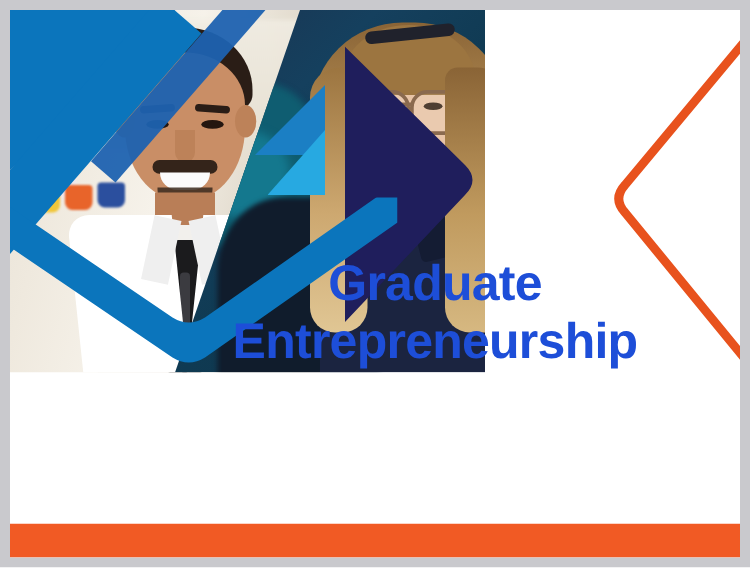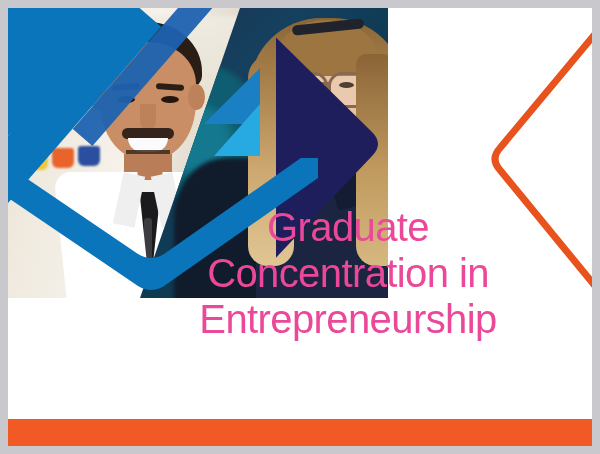--- a/index.html
+++ b/index.html
@@ -233,22 +233,22 @@
     position:absolute; right:-2px; top:18px; width:120px; height:272px;
   }
 
   
   .headline {
     position:absolute;
     left: 120px;
     top: 196px;
     width: 440px;
     text-align: center;
-    color: #ec4899;
-    font-weight: 400;
+    color: #1d4ed8;
+    font-weight: 700;
     font-size: 40px;
     line-height: 46px;
     letter-spacing: -0.6px;
   }
   .headline .ln { display:block; white-space: nowrap; }
 
   
   .orangebar {
     position:absolute;
     left:0; bottom:0;
@@ -345,20 +345,19 @@
                  L 176 96 Q 163 104 150 96 Z" fill="#0b75bc"></path>
       </svg>
     </div>
 
     <svg class="chev-orange" viewBox="0 0 120 272">
       <path d="M 126 2 L 26 122 Q 16 133 26 144 L 126 266" fill="none" stroke="#e8521d" stroke-width="7" stroke-linecap="round" stroke-linejoin="round"></path>
     </svg>
 
     <div class="headline">
       <span class="ln">Graduate</span>
-      <span class="ln">Concentration in</span>
       <span class="ln">Entrepreneurship</span>
     </div>
 
     <div class="orangebar"></div>
 
   </div>
 </div>
 
 </body></html>

